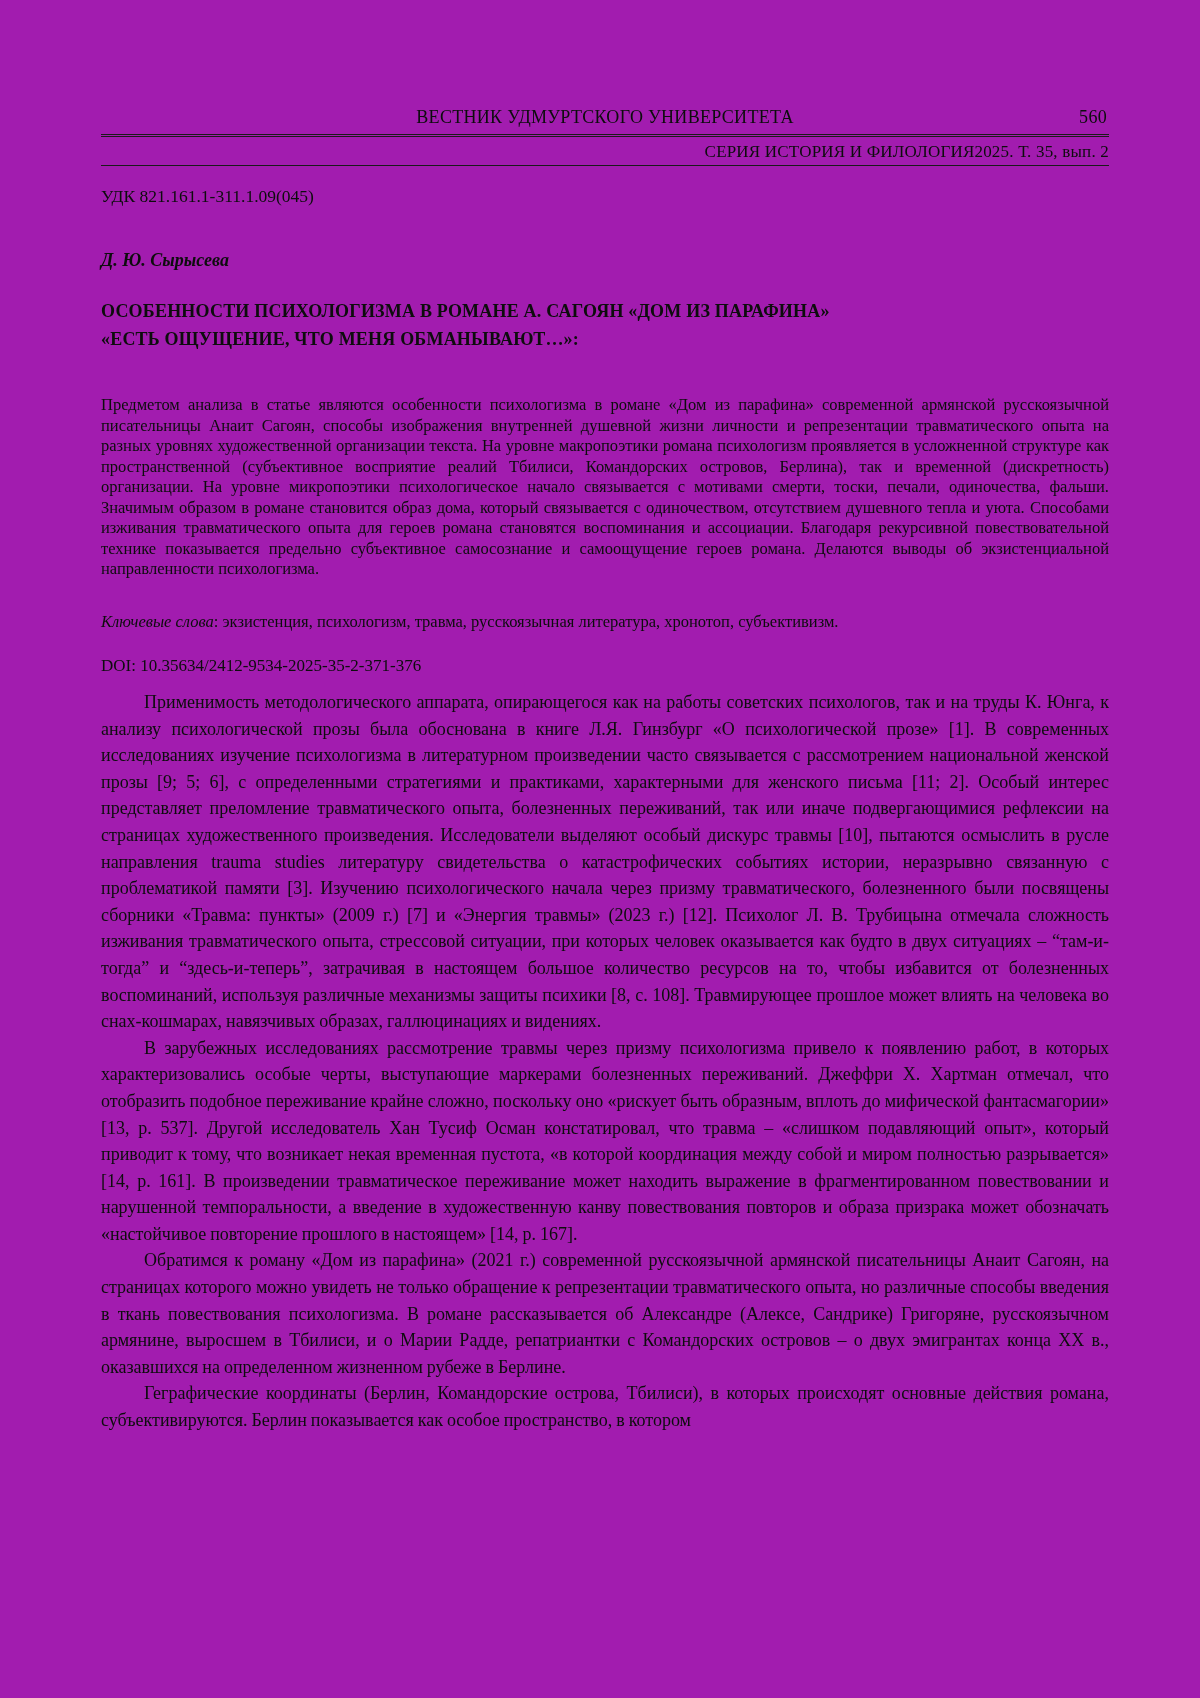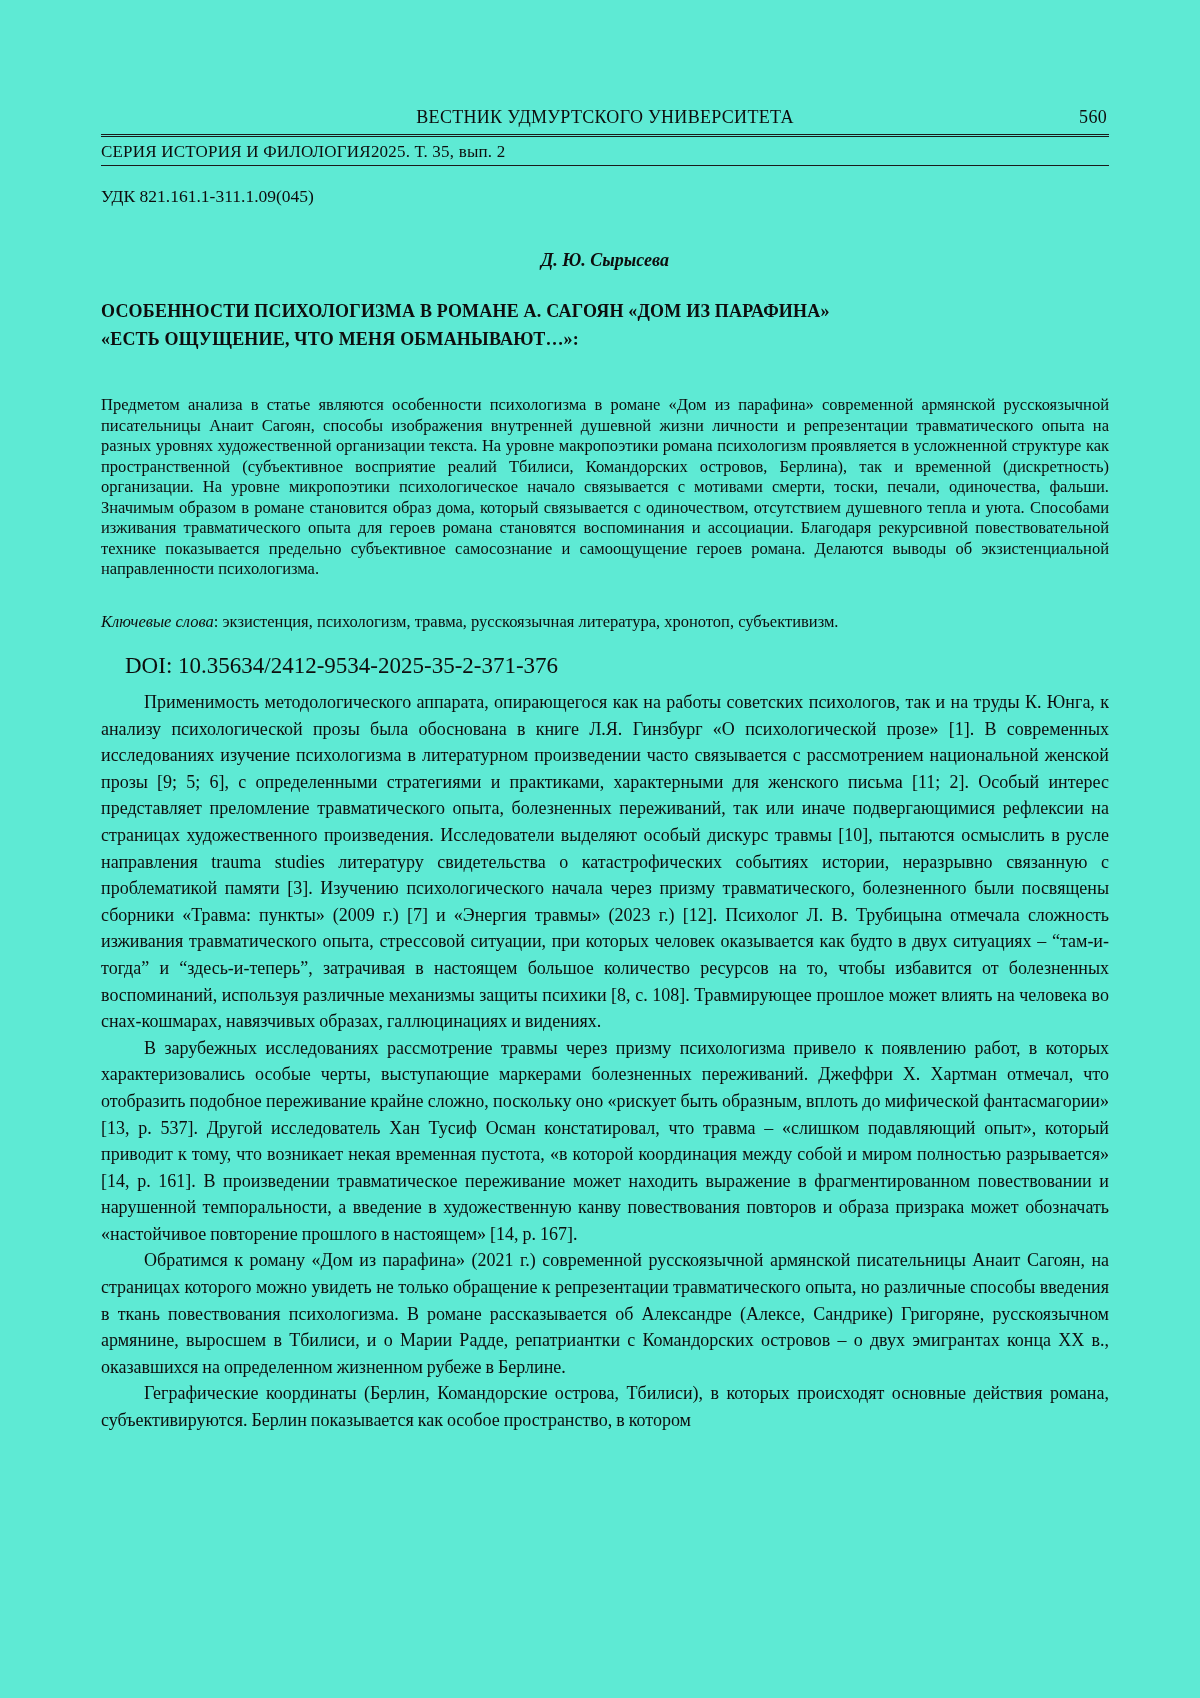--- a/index.html
+++ b/index.html
@@ -1,21 +1,21 @@
 <!DOCTYPE html>
 <html lang="ru"><head>
 <meta charset="utf-8">
 <style>
   html, body { margin: 0; padding: 0; background: #e8e8e8; }
   .page {
     position: relative;
     width: 1200px;
     height: 1698px;
     margin: 0 auto;
-    background: #5eead4;
+    background: #a21caf;
     color: #0d0d0d;
     font-family: "Liberation Serif", "DejaVu Serif", serif;
     overflow: hidden;
     box-sizing: border-box;
   }
   .content {
     position: absolute;
     left: 101px;
     top: 0;
     width: 1008px;
@@ -31,40 +31,39 @@
     border-bottom: 3px double #1a1a1a;
     letter-spacing: 0.3px;
   }
   .run-head-1 .pageno {
     position: absolute;
     right: 2px;
     top: 0;
   }
   .run-head-2 {
     display: flex;
-    justify-content: flex-start;
+    justify-content: flex-end;
     font-size: 17px;
     line-height: 21px;
     padding-top: 4px;
     padding-bottom: 3px;
     border-bottom: 1.5px solid #1a1a1a;
     letter-spacing: 0.2px;
   }
   .udc {
     margin-top: 19px;
     font-size: 17.5px;
     line-height: 22px;
   }
   .author {
     margin-top: 42px;
     font-size: 18px;
     line-height: 22px;
     font-weight: bold;
     font-style: italic;
-    text-align: center;
   }
   .art-title {
     margin-top: 26px;
     font-size: 18px;
     line-height: 28px;
     font-weight: bold;
     letter-spacing: 0.2px;
   }
   .abstract {
     margin-top: 42px;
@@ -74,23 +73,22 @@
   }
   .keywords {
     margin-top: 32px;
     font-size: 16.5px;
     line-height: 20.5px;
     text-align: justify;
   }
   .keywords .kw-label { font-style: italic; }
   .doi {
     margin-top: 23px;
-    font-size: 23px;
+    font-size: 17px;
     line-height: 21px;
-    margin-left: 24px;
   }
   .body-text {
     margin-top: 13px;
   }
   .body-par {
     margin: 0;
     font-size: 18px;
     line-height: 26.6px;
     text-align: justify;
     text-indent: 43px;

